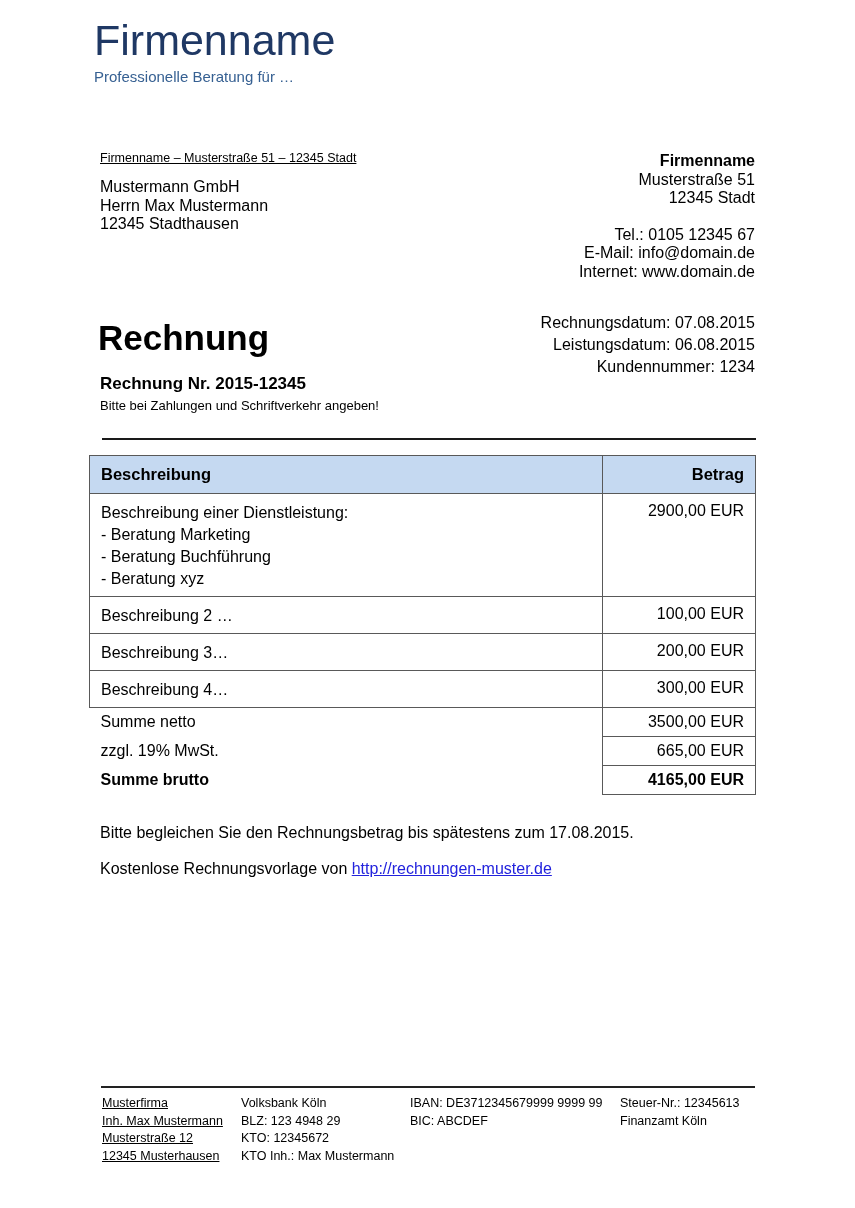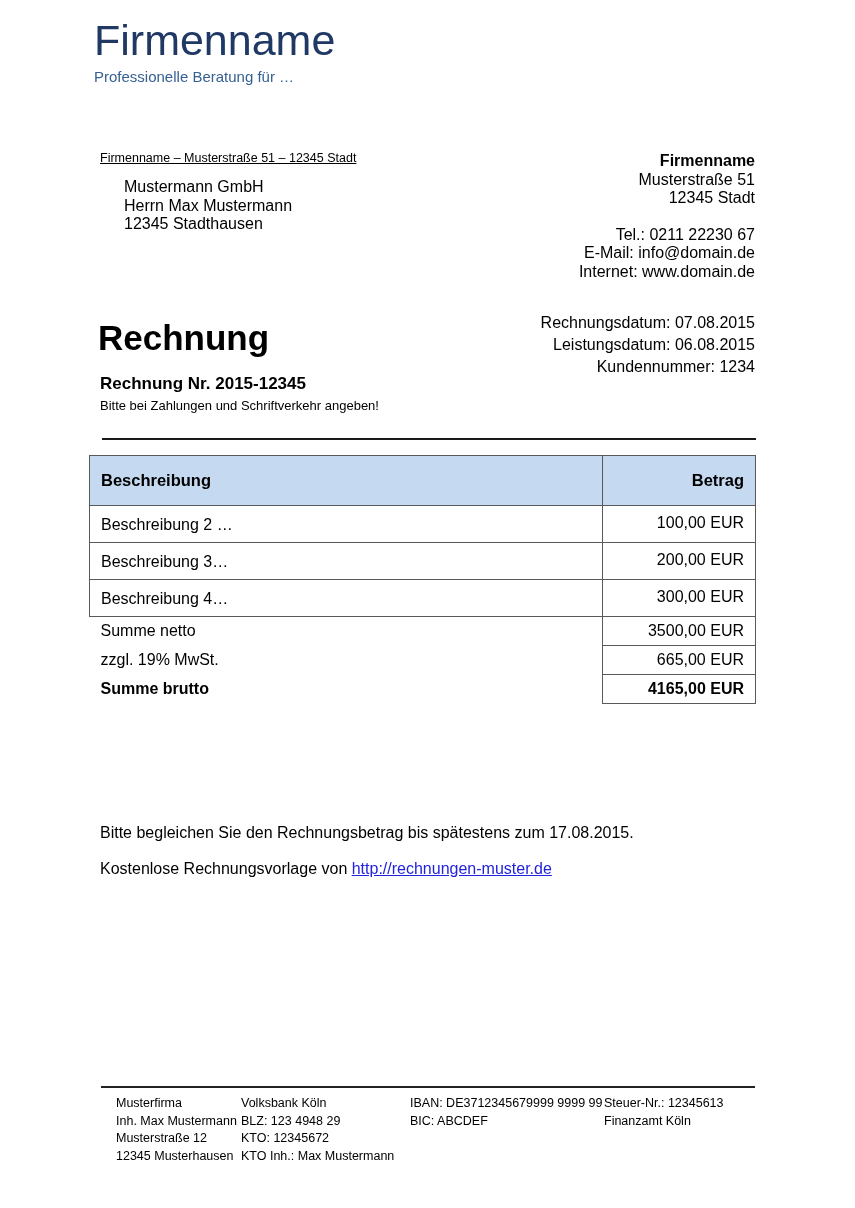--- a/index.html
+++ b/index.html
@@ -20,21 +20,21 @@
   }
   .page { position: absolute; inset: 0; }
 
   
   .brand { position: absolute; left: 94px; top: 16px; }
   .brand-name { font-size: 43px; line-height: 48px; color: var(--title-color); font-weight: 400; }
   .brand-tagline { font-size: 15px; line-height: 22px; color: var(--tagline-color); margin-top: 2px; }
 
   
   .sender-line { position: absolute; left: 100px; top: 151px; font-size: 12.5px; text-decoration: underline; }
-  .recipient { position: absolute; left: 100px; top: 178px; font-size: 16px; line-height: 18.5px; margin-left: 24px; }
+  .recipient { position: absolute; left: 100px; top: 178px; font-size: 16px; line-height: 18.5px; }
 
   
   .contact { position: absolute; right: 100px; top: 152px; text-align: right; font-size: 16px; line-height: 18.5px; }
   .contact-name { font-weight: bold; }
   .contact-gap { height: 18px; }
 
   
   .invoice-title { position: absolute; left: 98px; top: 318px; font-size: 35px; font-weight: bold; text-align: right; }
   .invoice-meta { position: absolute; right: 100px; top: 312px; text-align: right; font-size: 16px; line-height: 22px; }
 
@@ -44,42 +44,42 @@
 
   .rule { position: absolute; height: 2px; background: #1a1a1a; }
   .rule-top { left: 102px; top: 438px; width: 654px; }
   .rule-footer { left: 101px; top: 1086px; width: 654px; background: #222; }
 
   
   table.items { position: absolute; left: 89px; top: 455px; width: 666px; border-collapse: collapse; table-layout: fixed; }
   table.items col.c-desc { width: 513px; }
   table.items col.c-amt { width: 153px; }
   table.items th, table.items td { border: 1px solid var(--table-border-color); font-size: 16px; vertical-align: top; }
-  table.items thead th { background: var(--table-header-bg); font-weight: bold; padding: 15px 11px; font-size: 16.5px; }
+  table.items thead th { background: var(--table-header-bg); font-weight: bold; padding: 9px 11px; font-size: 16.5px; }
   table.items thead th.h-desc { text-align: left; }
   table.items thead th.h-amt { text-align: right; }
   table.items td.d-desc { padding: 8px 11px 6px 11px; line-height: 22px; text-align: left; }
   table.items td.d-amt { padding: 8px 11px; text-align: right; }
   table.items tr.total-row td.t-label { border: none; background: transparent; text-align: left; padding: 5px 14px 5px 11px; }
   table.items tr.total-row td.t-value { padding: 5px 11px; text-align: right; }
   table.items tr.total-row td { font-size: 16px; }
   table.items tr.total-brutto td { font-weight: bold; }
 
   
   .payment-note { position: absolute; left: 100px; top: 824px; font-size: 16px; }
   .template-note { position: absolute; left: 100px; top: 860px; font-size: 16px; }
   .template-note a { color: var(--link-color); text-decoration: underline; cursor: pointer; }
 
   
   .footer { position: absolute; left: 0; top: 1095px; width: 855px; font-size: 12.5px; line-height: 17.7px; }
   .footer-col { position: absolute; top: 0; white-space: nowrap; }
-  .footer-col.c1 { left: 116px; }
+  .footer-col.c1 { left: 102px; text-decoration: underline; }
   .footer-col.c2 { left: 241px; }
   .footer-col.c3 { left: 410px; }
-  .footer-col.c4 { left: 604px; }
+  .footer-col.c4 { left: 620px; }
 </style>
 </head>
 <body>
 
 <div class="page">
 
   <div class="brand">
     <div class="brand-name">Firmenname</div>
     <div class="brand-tagline">Professionelle Beratung für …</div>
   </div>
@@ -90,21 +90,21 @@
     <div>Mustermann GmbH</div>
     <div>Herrn Max Mustermann</div>
     <div>12345 Stadthausen</div>
   </div>
 
   <div class="contact">
     <div class="contact-name">Firmenname</div>
     <div>Musterstraße 51</div>
     <div>12345 Stadt</div>
     <div class="contact-gap"></div>
-    <div>Tel.: 0211 22230 67</div>
+    <div>Tel.: 0105 12345 67</div>
     <div>E-Mail: info@domain.de</div>
     <div>Internet: www.domain.de</div>
   </div>
 
   <div class="invoice-title">Rechnung</div>
   <div class="invoice-meta">
     <div>Rechnungsdatum: 07.08.2015</div>
     <div>Leistungsdatum: 06.08.2015</div>
     <div>Kundennummer: 1234</div>
   </div>
@@ -121,20 +121,29 @@
         <col class="c-desc">
         <col class="c-amt">
       </colgroup>
     <thead>
       <tr>
         <th class="h-desc">Beschreibung</th>
         <th class="h-amt">Betrag</th>
       </tr>
     </thead>
     <tbody>
+      <tr>
+        <td class="d-desc">
+          <div>Beschreibung einer Dienstleistung:</div>
+          <div>- Beratung Marketing</div>
+          <div>- Beratung Buchführung</div>
+          <div>- Beratung xyz</div>
+        </td>
+        <td class="d-amt">2900,00 EUR</td>
+      </tr>
       <tr>
         <td class="d-desc">Beschreibung 2 …</td>
         <td class="d-amt">100,00 EUR</td>
       </tr>
       <tr>
         <td class="d-desc">Beschreibung 3…</td>
         <td class="d-amt">200,00 EUR</td>
       </tr>
       <tr>
         <td class="d-desc">Beschreibung 4…</td>

